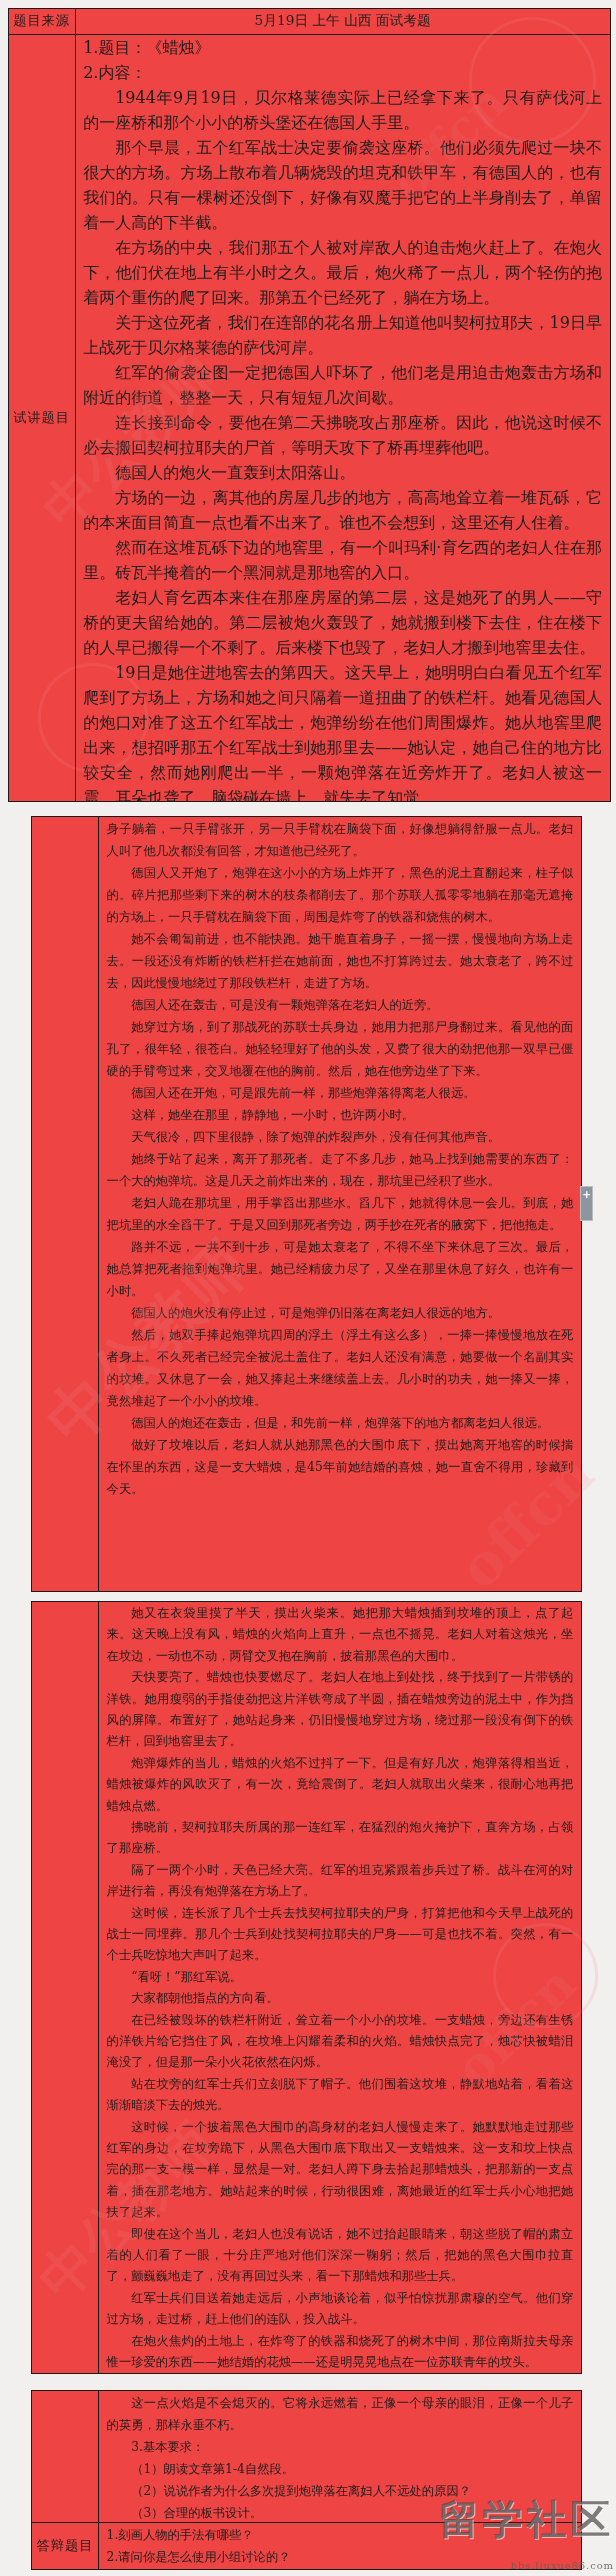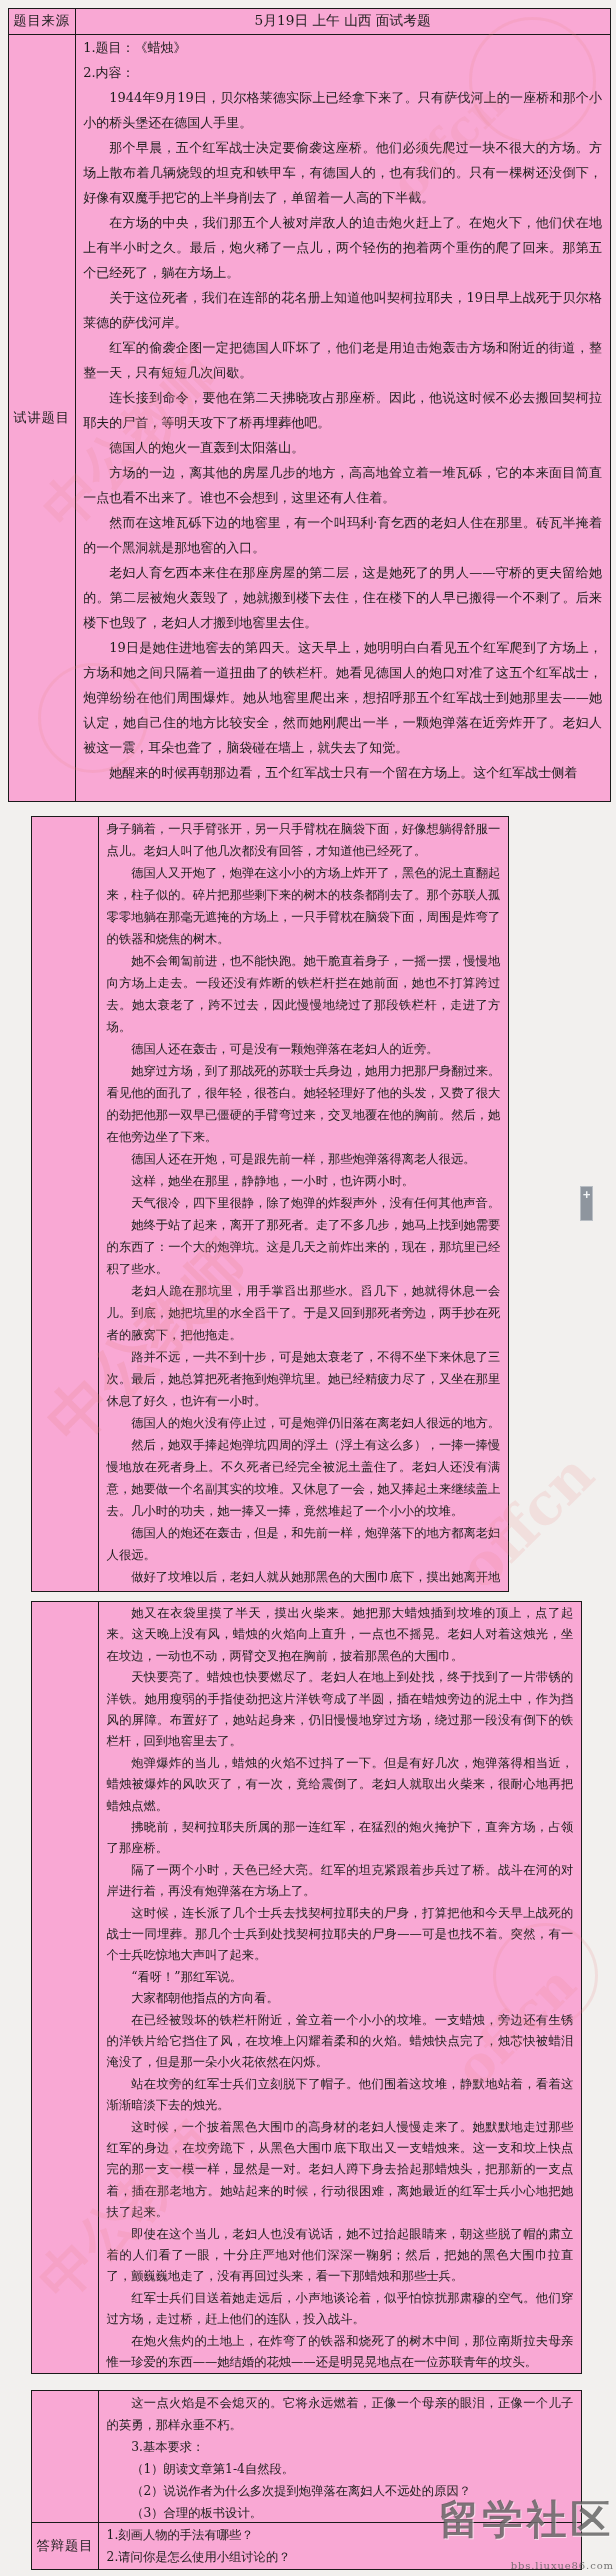--- a/index.html
+++ b/index.html
@@ -10,29 +10,29 @@
   .page{
     position:relative;
     width:617px;height:2576px;
     background:#f2f0ee;
     overflow:hidden;
   }
   
   .seg{
     position:absolute;
     box-sizing:border-box;
-    background:#f9a8d4;
+    background:#ef4444;
     border:1.9px solid #1a1a1a;
     display:flex;
     flex-direction:column;
     color:#1d1d1d;
     justify-content:flex-end;
   }
   .seg1{left:7.6px;top:7.6px;width:603px;height:794px;}
-  .seg2{left:31px;top:816px;width:478px;height:776px;}
+  .seg2{left:31px;top:816px;width:551px;height:776px;}
   .seg3{left:31px;top:1601px;width:551px;height:773px;}
   .seg4{left:31px;top:2390px;width:551px;height:180px;}
   .row{display:flex;flex:1;min-height:0;}
   .row.hdr{flex:0 0 25px;border-bottom:1.9px solid #1a1a1a;}
   .row.r1of2{border-bottom:1.9px solid #1a1a1a;flex:0 0 131px;}
   .row.r2of2{flex:1;}
   .label-cell{
     flex:0 0 66px;
     border-right:1.9px solid #1a1a1a;
     display:flex;align-items:center;justify-content:center;
@@ -42,21 +42,21 @@
   .content-cell{
     flex:1;min-width:0;
     padding:0.9px 7.6px;
     text-align:justify;
     overflow:hidden;
   }
   .content-cell.center-h{
     display:flex;align-items:center;justify-content:center;
     padding:0 7.6px;font-size:13.7px;
   }
-  .seg1 .content-cell.story{font-size:13px;line-height:25px;}
+  .seg1 .content-cell.story{font-size:16px;line-height:25px;}
   .seg2 .content-cell{font-size:12.3px;line-height:22px;}
   .seg3 .content-cell{font-size:12.3px;line-height:21.4px;}
   .seg4 .content-cell{font-size:12.3px;line-height:22px;}
   .para{margin:0;text-indent:2em;}
   .para.noindent{text-indent:0;}
   .para.center{text-indent:0;text-align:center;}
   
   .wm{position:absolute;pointer-events:none;white-space:nowrap;z-index:3;}
   .wm-text{font-weight:bold;transform:rotate(-45deg);transform-origin:left top;}
   .wm1{left:26.5px;top:493px;font-size:55px;color:rgba(232,130,130,0.16);}

